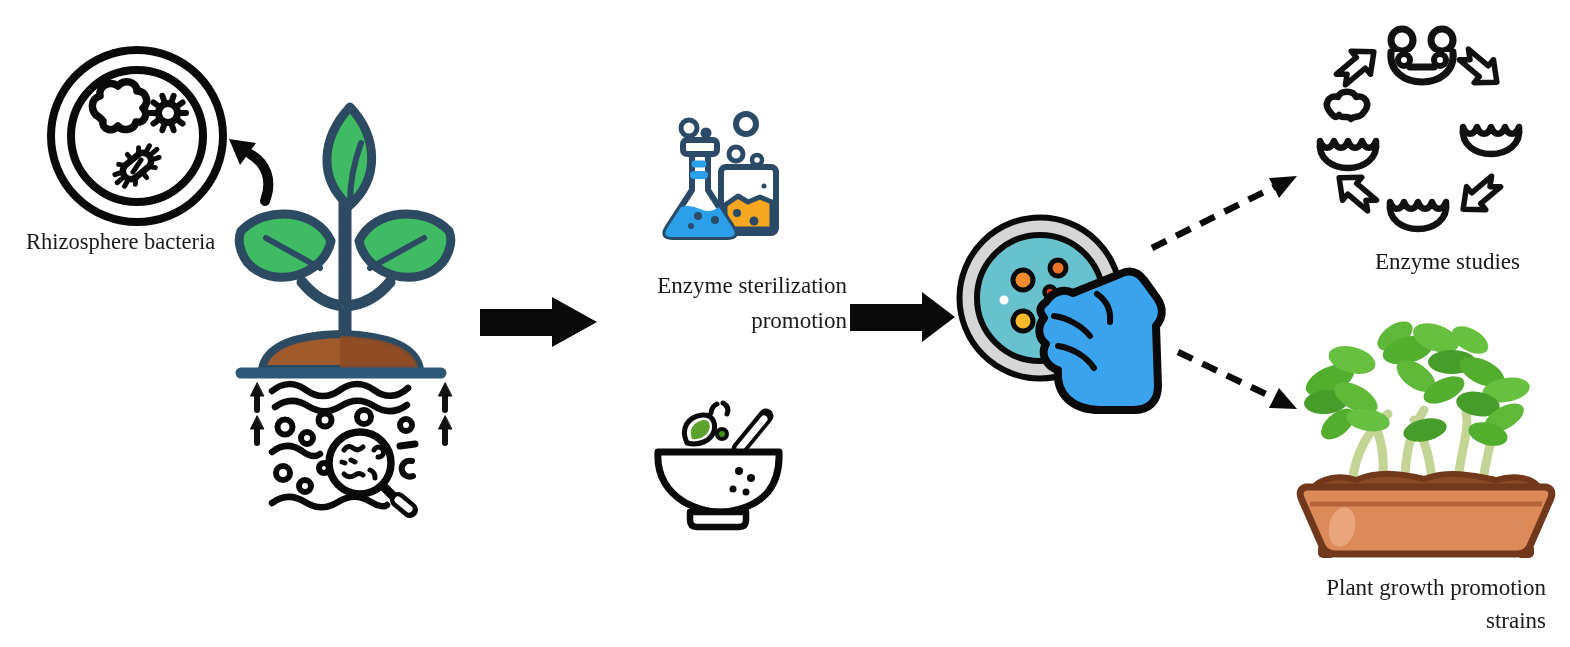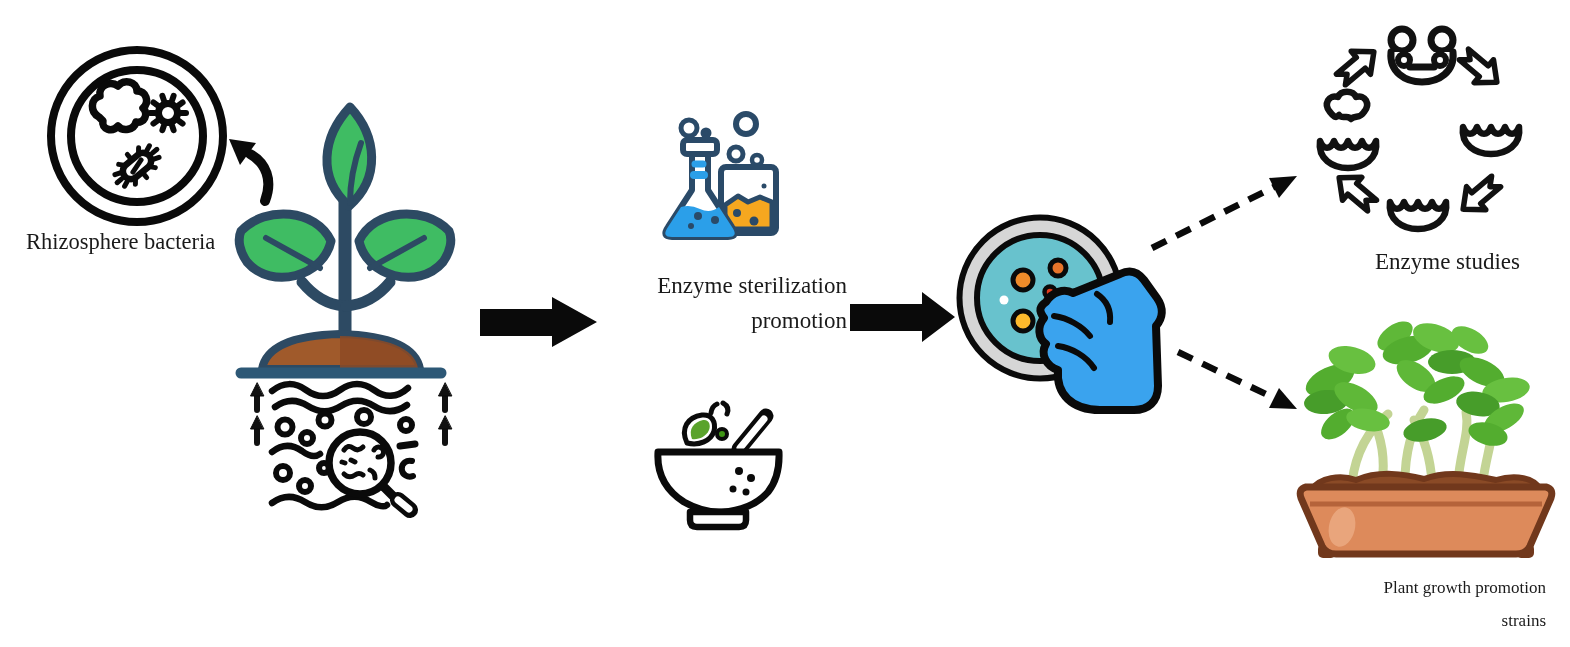--- a/index.html
+++ b/index.html
@@ -16,21 +16,21 @@
     color:#1a1a1a;
     font-family:"Liberation Serif","DejaVu Serif",serif;
     white-space:nowrap;
   }
   .label.center{text-align:right;white-space:normal;}
   #lbl-endophytic{left:26px;top:229px;font-size:22.5px;}
   #lbl-rhizosphere{left:26px;top:466px;font-size:23px;}
   #lbl-sterilization{left:597px;top:268px;width:250px;font-size:23px;line-height:35px;}
   #lbl-identified{left:940px;top:445px;width:220px;font-size:23.5px;}
   #lbl-enzyme{left:1320px;top:249px;width:200px;font-size:23px;}
-  #lbl-growth{left:1294px;top:571px;width:252px;font-size:17px;line-height:33px;}
+  #lbl-growth{left:1294px;top:571px;width:252px;font-size:23px;line-height:33px;}
 </style>
 </head>
 <body>
 
 <div id="canvas">
 
 <svg id="art" width="1570" height="647" viewBox="0 0 1570 647">
   <defs>
     <g id="up-arrow">
       <line x1="0" y1="12" x2="0" y2="-3" stroke="#111" stroke-width="6" stroke-linecap="round"></line>

